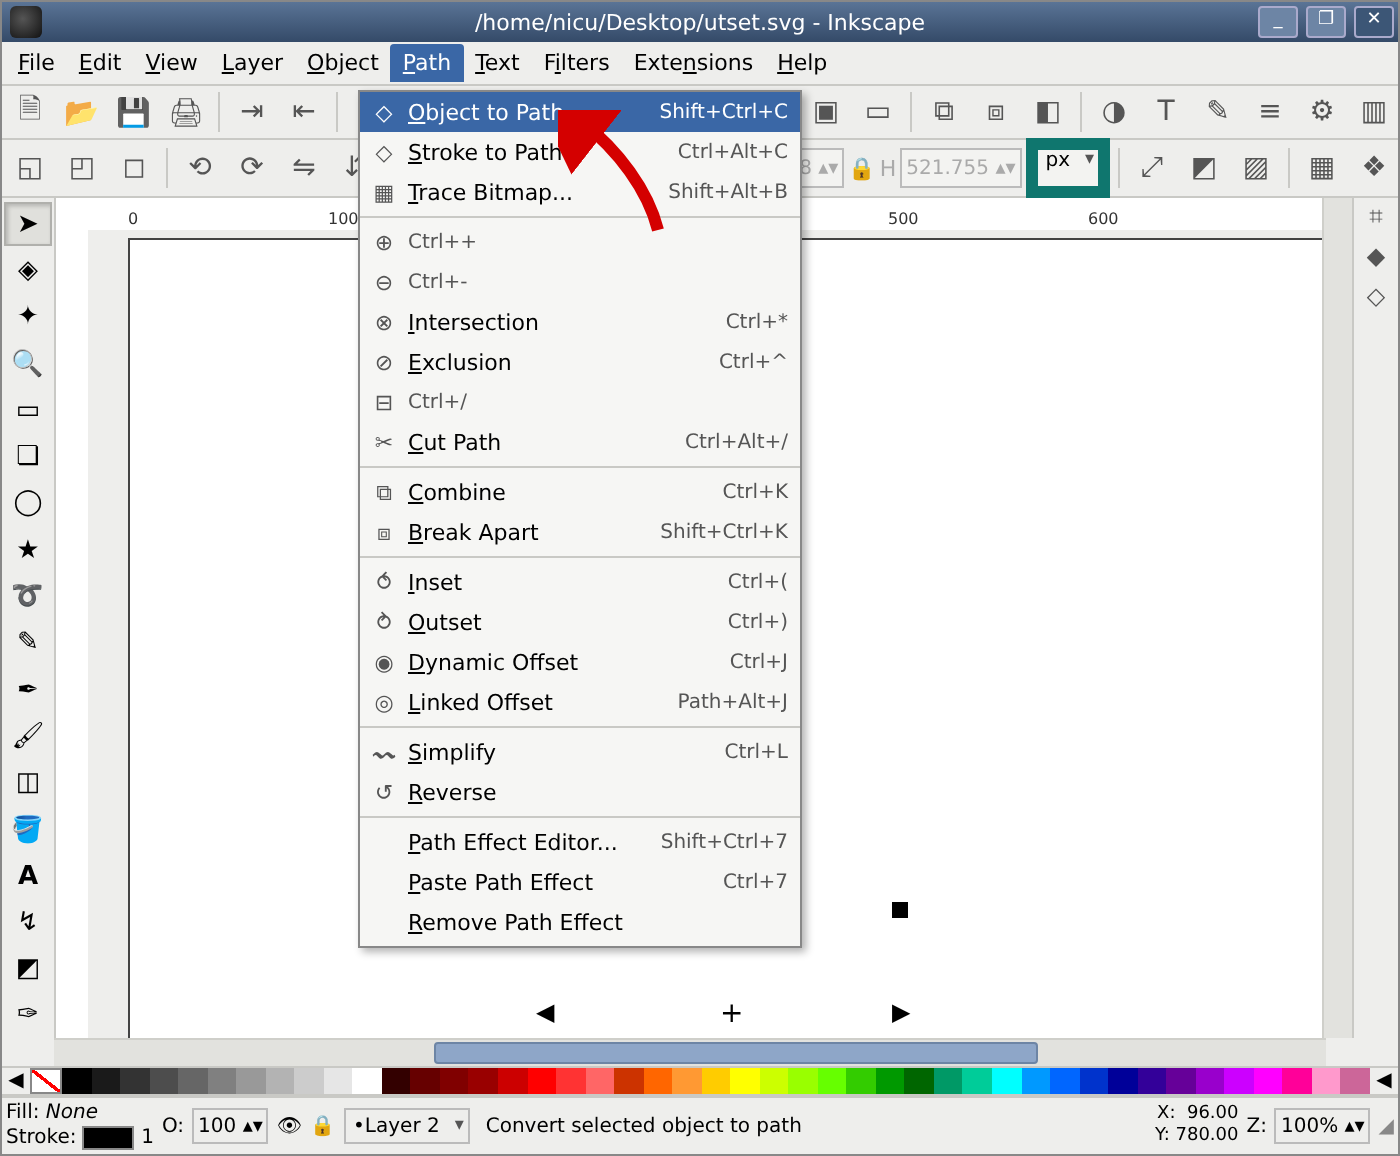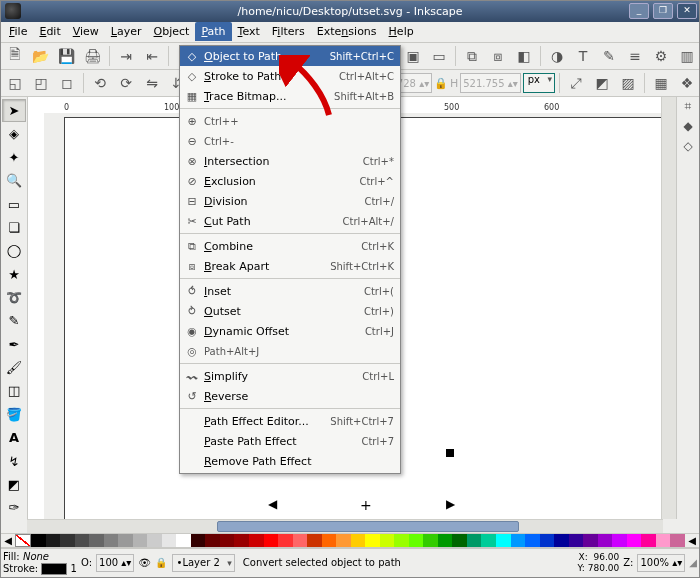--- a/index.html
+++ b/index.html
@@ -100,21 +100,21 @@
     margin: 0 2px;
   }
   .numfield {
     display: inline-flex; align-items: center;
     border: 1px solid #bbb; height: 18px;
     background: #f3f3f1;
     font-size: 10px; padding: 0 2px;
   }
   .dimmed { color: #aaa; }
   .unit-select {
-    border: 1px solid #0f766e; height: 18px; font-size: 10px; padding: 0 14px 0 4px;
+    border: 6px solid #0f766e; height: 18px; font-size: 10px; padding: 0 14px 0 4px;
     background: #f3f3f1;
     position: relative;
   }
   .unit-select::after {
     content: "▾"; position: absolute; right: 2px; font-size: 9px; color: #555;
   }
   
   .main {
     flex: 1 1 auto;
     display: flex;
@@ -541,21 +541,20 @@
         <span class="mi-label"><span style="text-decoration:underline">I</span>ntersection</span>
         <span class="mi-accel">Ctrl+*</span>
       </div>
       <div class="dmrow">
         <span class="mi-icon">⊘</span>
         <span class="mi-label"><span style="text-decoration:underline">E</span>xclusion</span>
         <span class="mi-accel">Ctrl+^</span>
       </div>
       <div class="dmrow">
         <span class="mi-icon">⊟</span>
-        <span class="mi-label"><span style="text-decoration:underline">D</span>ivision</span>
         <span class="mi-accel">Ctrl+/</span>
       </div>
       <div class="dmrow">
         <span class="mi-icon">✂</span>
         <span class="mi-label"><span style="text-decoration:underline">C</span>ut Path</span>
         <span class="mi-accel">Ctrl+Alt+/</span>
       </div>
       <div class="dmsep"></div>
       <div class="dmrow">
         <span class="mi-icon">⧉</span>
@@ -578,20 +577,21 @@
         <span class="mi-label"><span style="text-decoration:underline">O</span>utset</span>
         <span class="mi-accel">Ctrl+)</span>
       </div>
       <div class="dmrow">
         <span class="mi-icon">◉</span>
         <span class="mi-label"><span style="text-decoration:underline">D</span>ynamic Offset</span>
         <span class="mi-accel">Ctrl+J</span>
       </div>
       <div class="dmrow">
         <span class="mi-icon">◎</span>
+        <span class="mi-label"><span style="text-decoration:underline">L</span>inked Offset</span>
         <span class="mi-accel">Path+Alt+J</span>
       </div>
       <div class="dmsep"></div>
       <div class="dmrow">
         <span class="mi-icon">〰</span>
         <span class="mi-label"><span style="text-decoration:underline">S</span>implify</span>
         <span class="mi-accel">Ctrl+L</span>
       </div>
       <div class="dmrow">
         <span class="mi-icon">↺</span>

